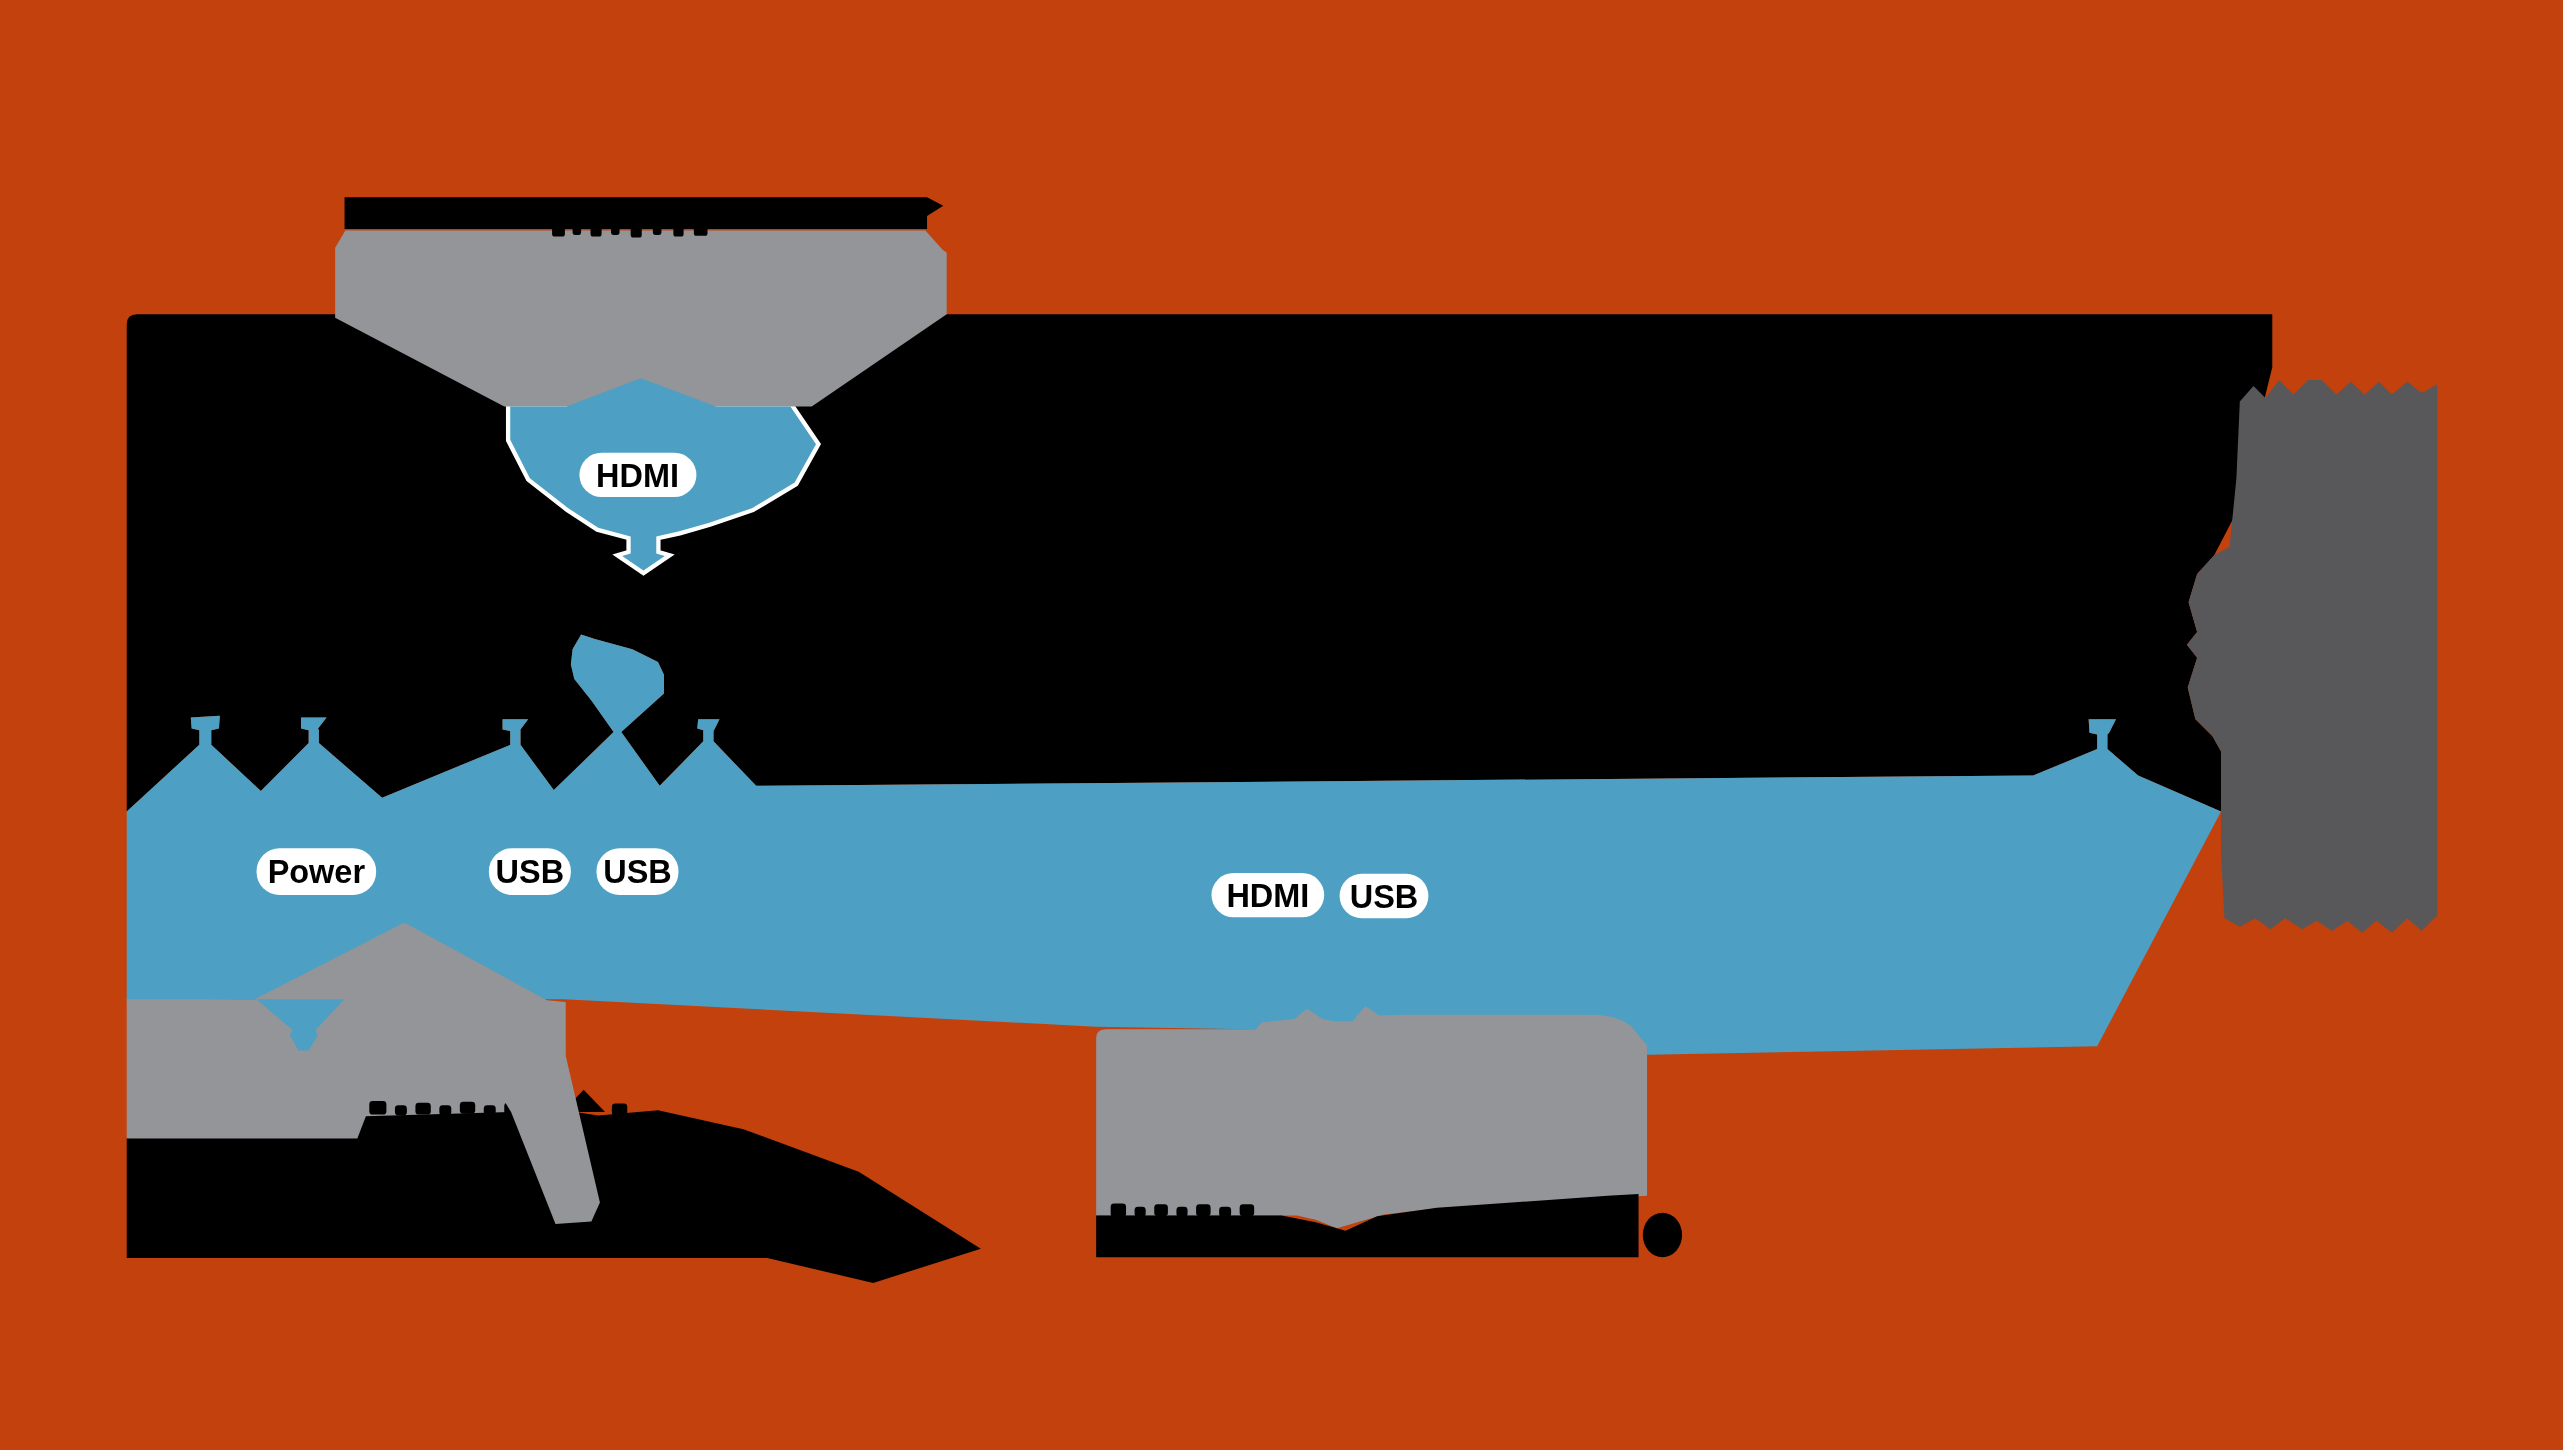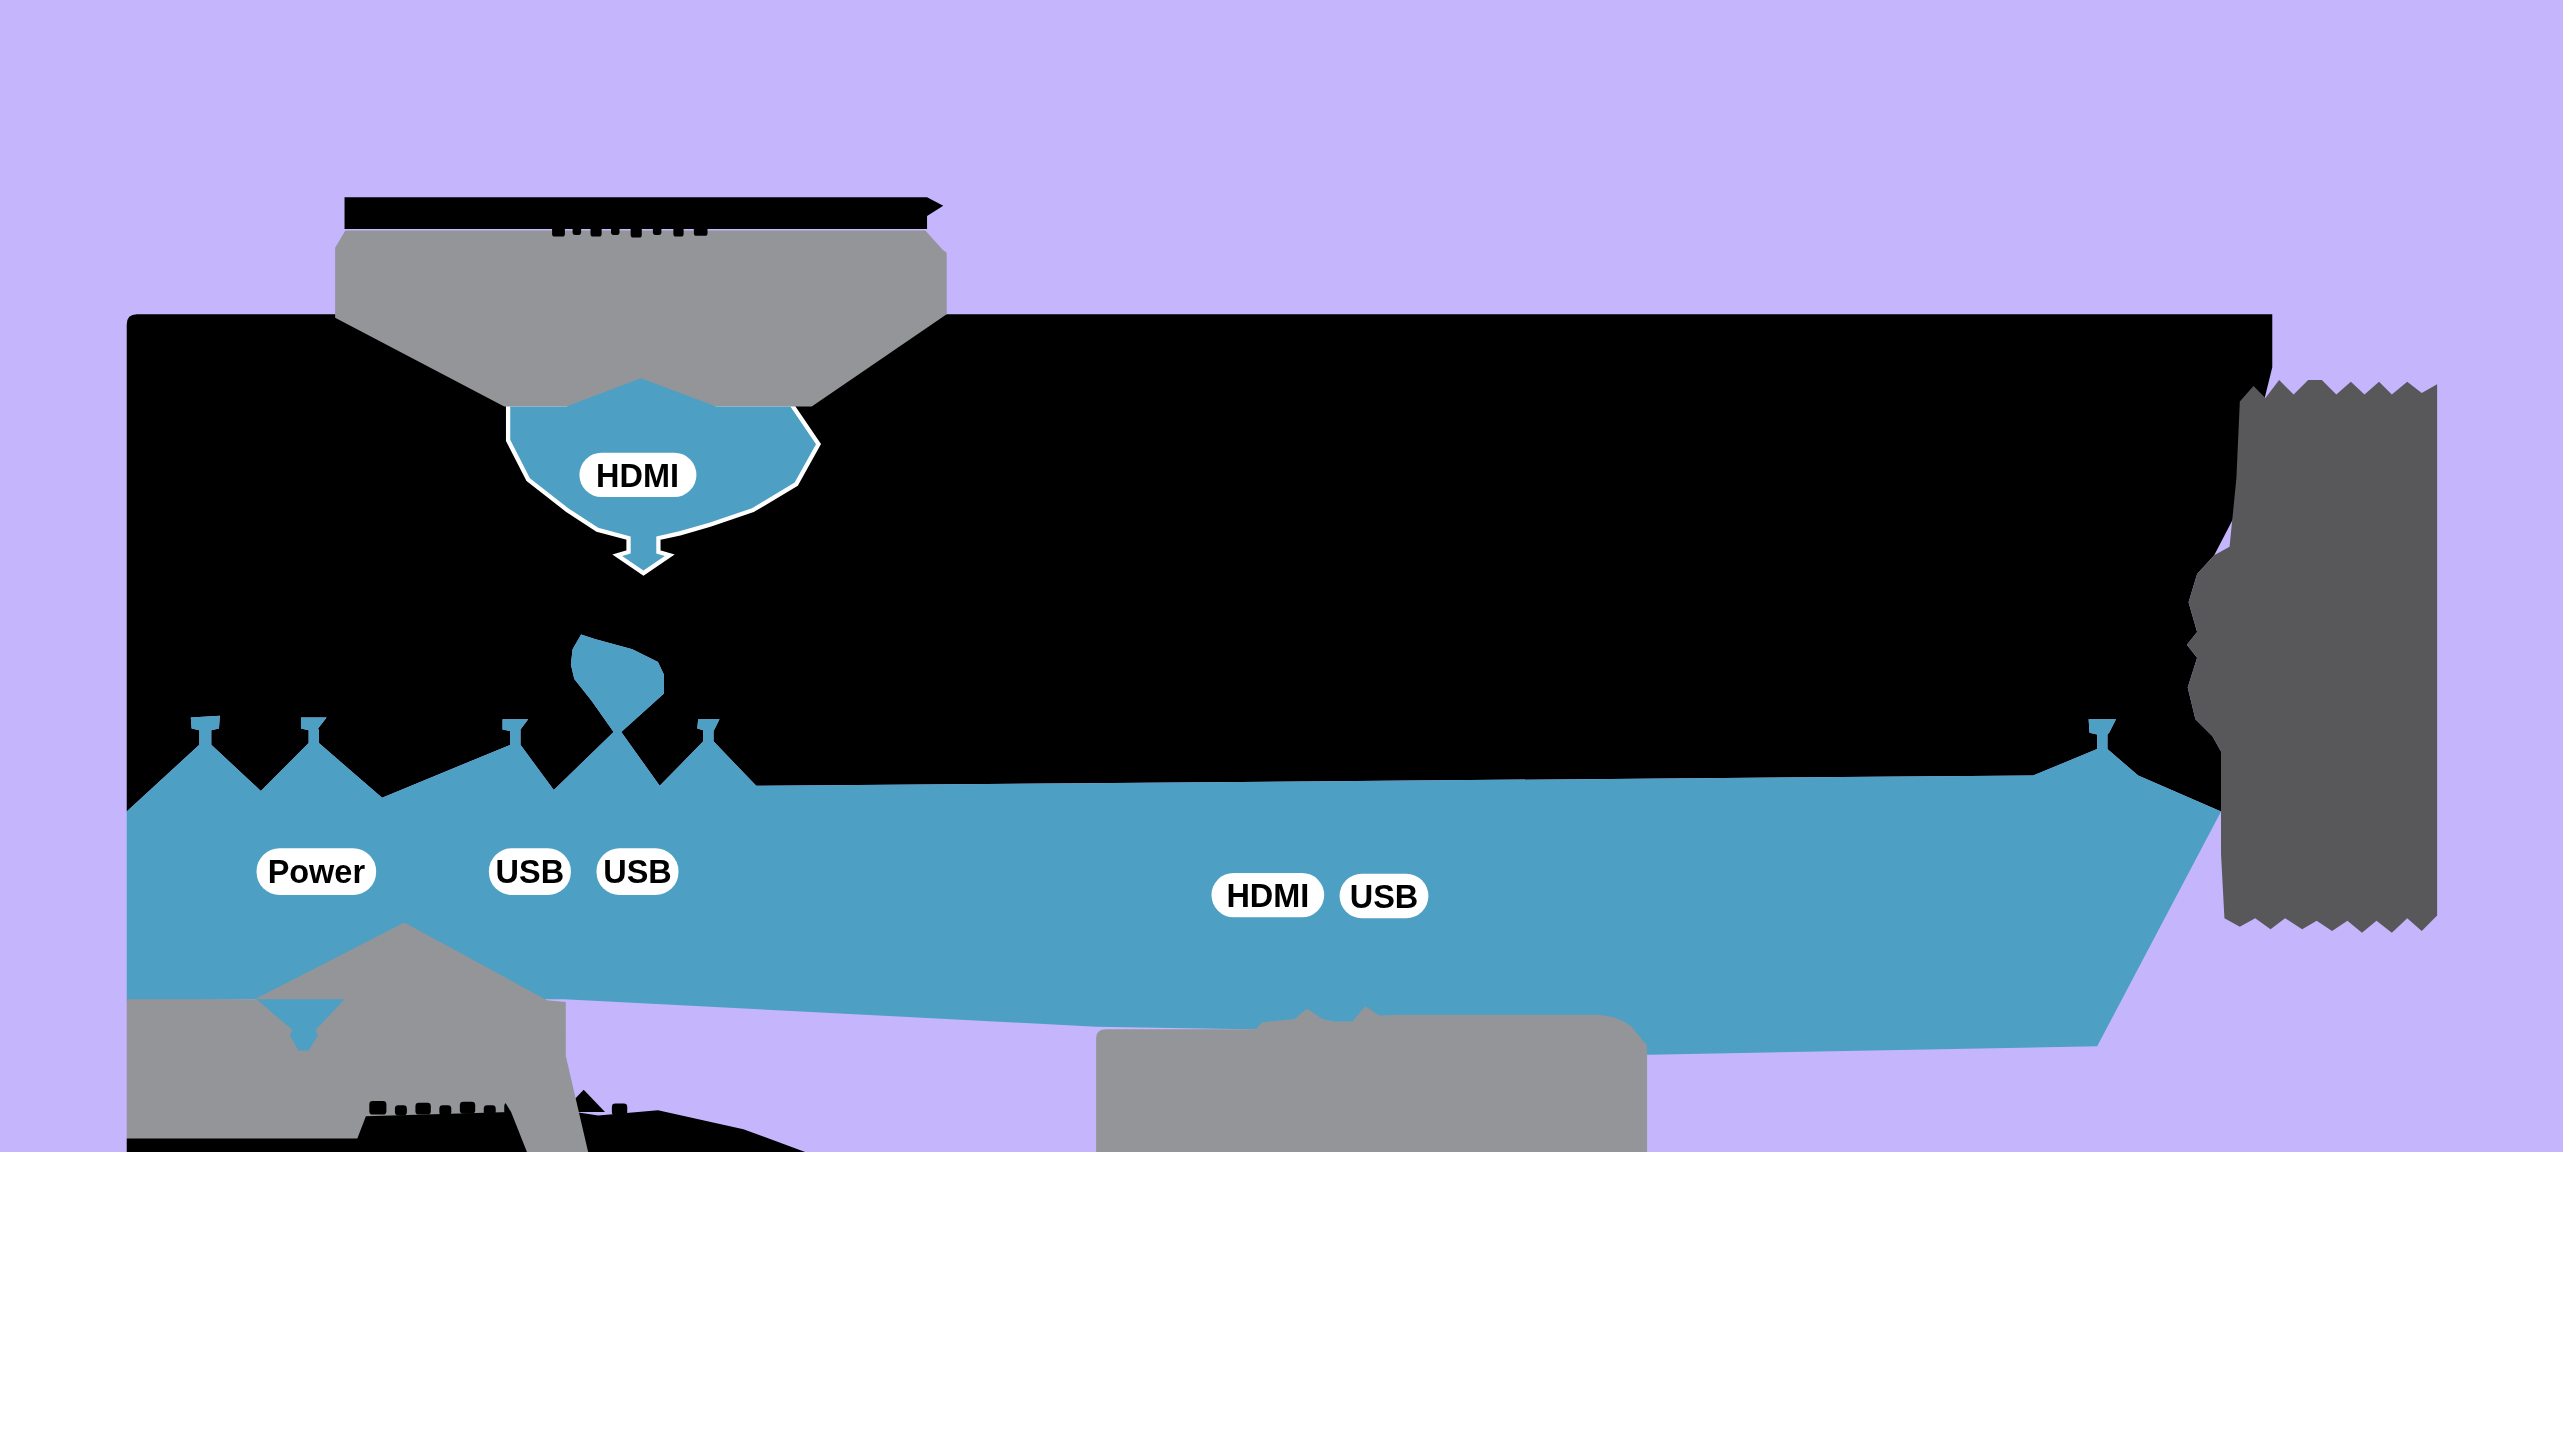--- a/index.html
+++ b/index.html
@@ -1,16 +1,16 @@
 <!DOCTYPE html>
 <html style="font-size:13.7px"><head>
 <meta charset="utf-8">
 <style>
   html,body{margin:0;padding:0;background:#ffffff;}
-  .stage{position:relative;width:2563px;height:1152px;background:#c4b5fd;overflow:hidden;}
+  .stage{position:relative;width:2563px;height:1450px;background:#c2410c;overflow:hidden;}
   svg{display:block;width:2563px;height:1452px;}
   .pill-text{
     font-family:"Liberation Sans","DejaVu Sans",sans-serif;
     font-weight:bold;
     fill:#000000;
     text-anchor:middle;
     dominant-baseline:central;
   }
 </style>
 </head>

